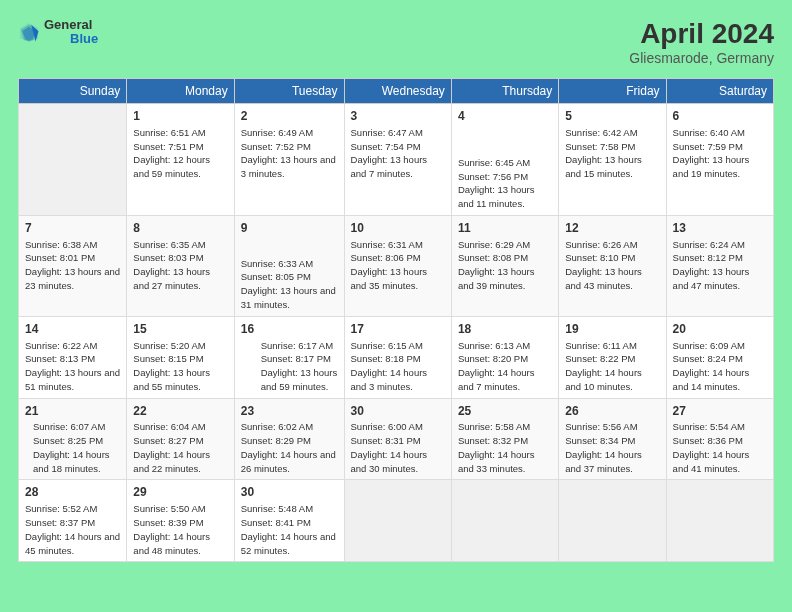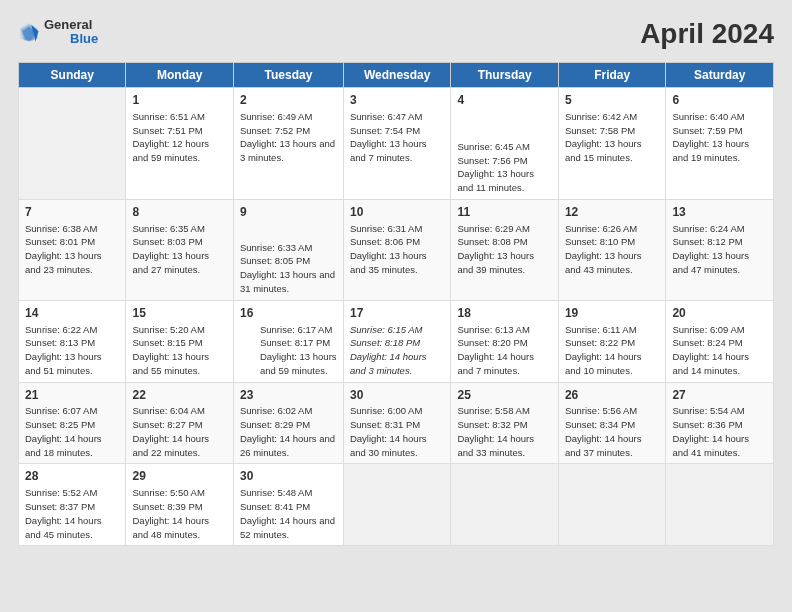--- a/index.html
+++ b/index.html
@@ -6,21 +6,21 @@
     body {
       font-family: Arial, sans-serif;
       background: #fff;
       width: 792px;
       height: 612px;
       overflow: hidden;
     }
     .page {
       width: 792px;
       height: 612px;
-      background: #e5e5e5;
+      background: #86efac;
       padding: 18px 18px 10px 18px;
     }
     .header {
       display: flex;
       justify-content: space-between;
       align-items: flex-start;
       margin-bottom: 12px;
     }
     .logo {
       display: flex;
@@ -60,23 +60,23 @@
       color: #555;
     }
     table {
       width: 100%;
       border-collapse: collapse;
     }
     thead tr th {
       background-color: #2b6cb0;
       color: #fff;
       font-size: 12px;
-      font-weight: bold;
+      font-weight: normal;
       padding: 5px 6px;
-      text-align: center;
+      text-align: right;
       border: 1px solid #ccc;
     }
     tbody tr td {
       vertical-align: top;
       padding: 4px 6px;
       border: 1px solid #ddd;
       font-size: 10px;
       color: #333;
       line-height: 1.4;
       min-width: 100px;
@@ -112,20 +112,21 @@
         <polygon points="15,8 24,14 20,25 15,27 10,25 6,14" fill="#1a6bbf" opacity="0.5"></polygon>
         <polygon points="18,5 28,14 24,28" fill="#1a6bbf"></polygon>
       </svg>
       <div class="logo-text">
         <span class="logo-general">General</span>
         <span class="logo-blue">Blue</span>
       </div>
     </div>
     <div class="title-block">
       <div class="main-title">April 2024</div>
+      <div class="subtitle">Gliesmarode, Germany</div>
     </div>
   </div>
 
   <table>
     <thead>
       <tr>
 
       <th>Sunday</th>
           <th>Monday</th>
           <th>Tuesday</th>
@@ -233,21 +234,21 @@
 Daylight: 13 hours and 55 minutes.</div>
           </td>
           <td>
             <span class="day-number">16</span>
             <div class="cell-info" style="white-space: pre-line; margin-left: 20px;">Sunrise: 6:17 AM
 Sunset: 8:17 PM
 Daylight: 13 hours and 59 minutes.</div>
           </td>
           <td>
             <span class="day-number">17</span>
-            <div class="cell-info" style="white-space: pre-line; font-style: italic;">Sunrise: 6:15 AM
+            <div class="cell-info" style="white-space: pre-line;">Sunrise: 6:15 AM
 Sunset: 8:18 PM
 Daylight: 14 hours and 3 minutes.</div>
           </td>
           <td>
             <span class="day-number">18</span>
             <div class="cell-info" style="white-space: pre-line;">Sunrise: 6:13 AM
 Sunset: 8:20 PM
 Daylight: 14 hours and 7 minutes.</div>
           </td>
           <td>
@@ -259,21 +260,21 @@
           <td>
             <span class="day-number">20</span>
             <div class="cell-info" style="white-space: pre-line;">Sunrise: 6:09 AM
 Sunset: 8:24 PM
 Daylight: 14 hours and 14 minutes.</div>
           </td>
         </tr>
         <tr>
           <td>
             <span class="day-number">21</span>
-            <div class="cell-info" style="white-space: pre-line;">Sunrise: 6:07 AM
+            <div class="cell-info" style="white-space: pre-line; margin-left: 8px;">Sunrise: 6:07 AM
 Sunset: 8:25 PM
 Daylight: 14 hours and 18 minutes.</div>
           </td>
           <td>
             <span class="day-number">22</span>
             <div class="cell-info" style="white-space: pre-line;">Sunrise: 6:04 AM
 Sunset: 8:27 PM
 Daylight: 14 hours and 22 minutes.</div>
           </td>
           <td>

